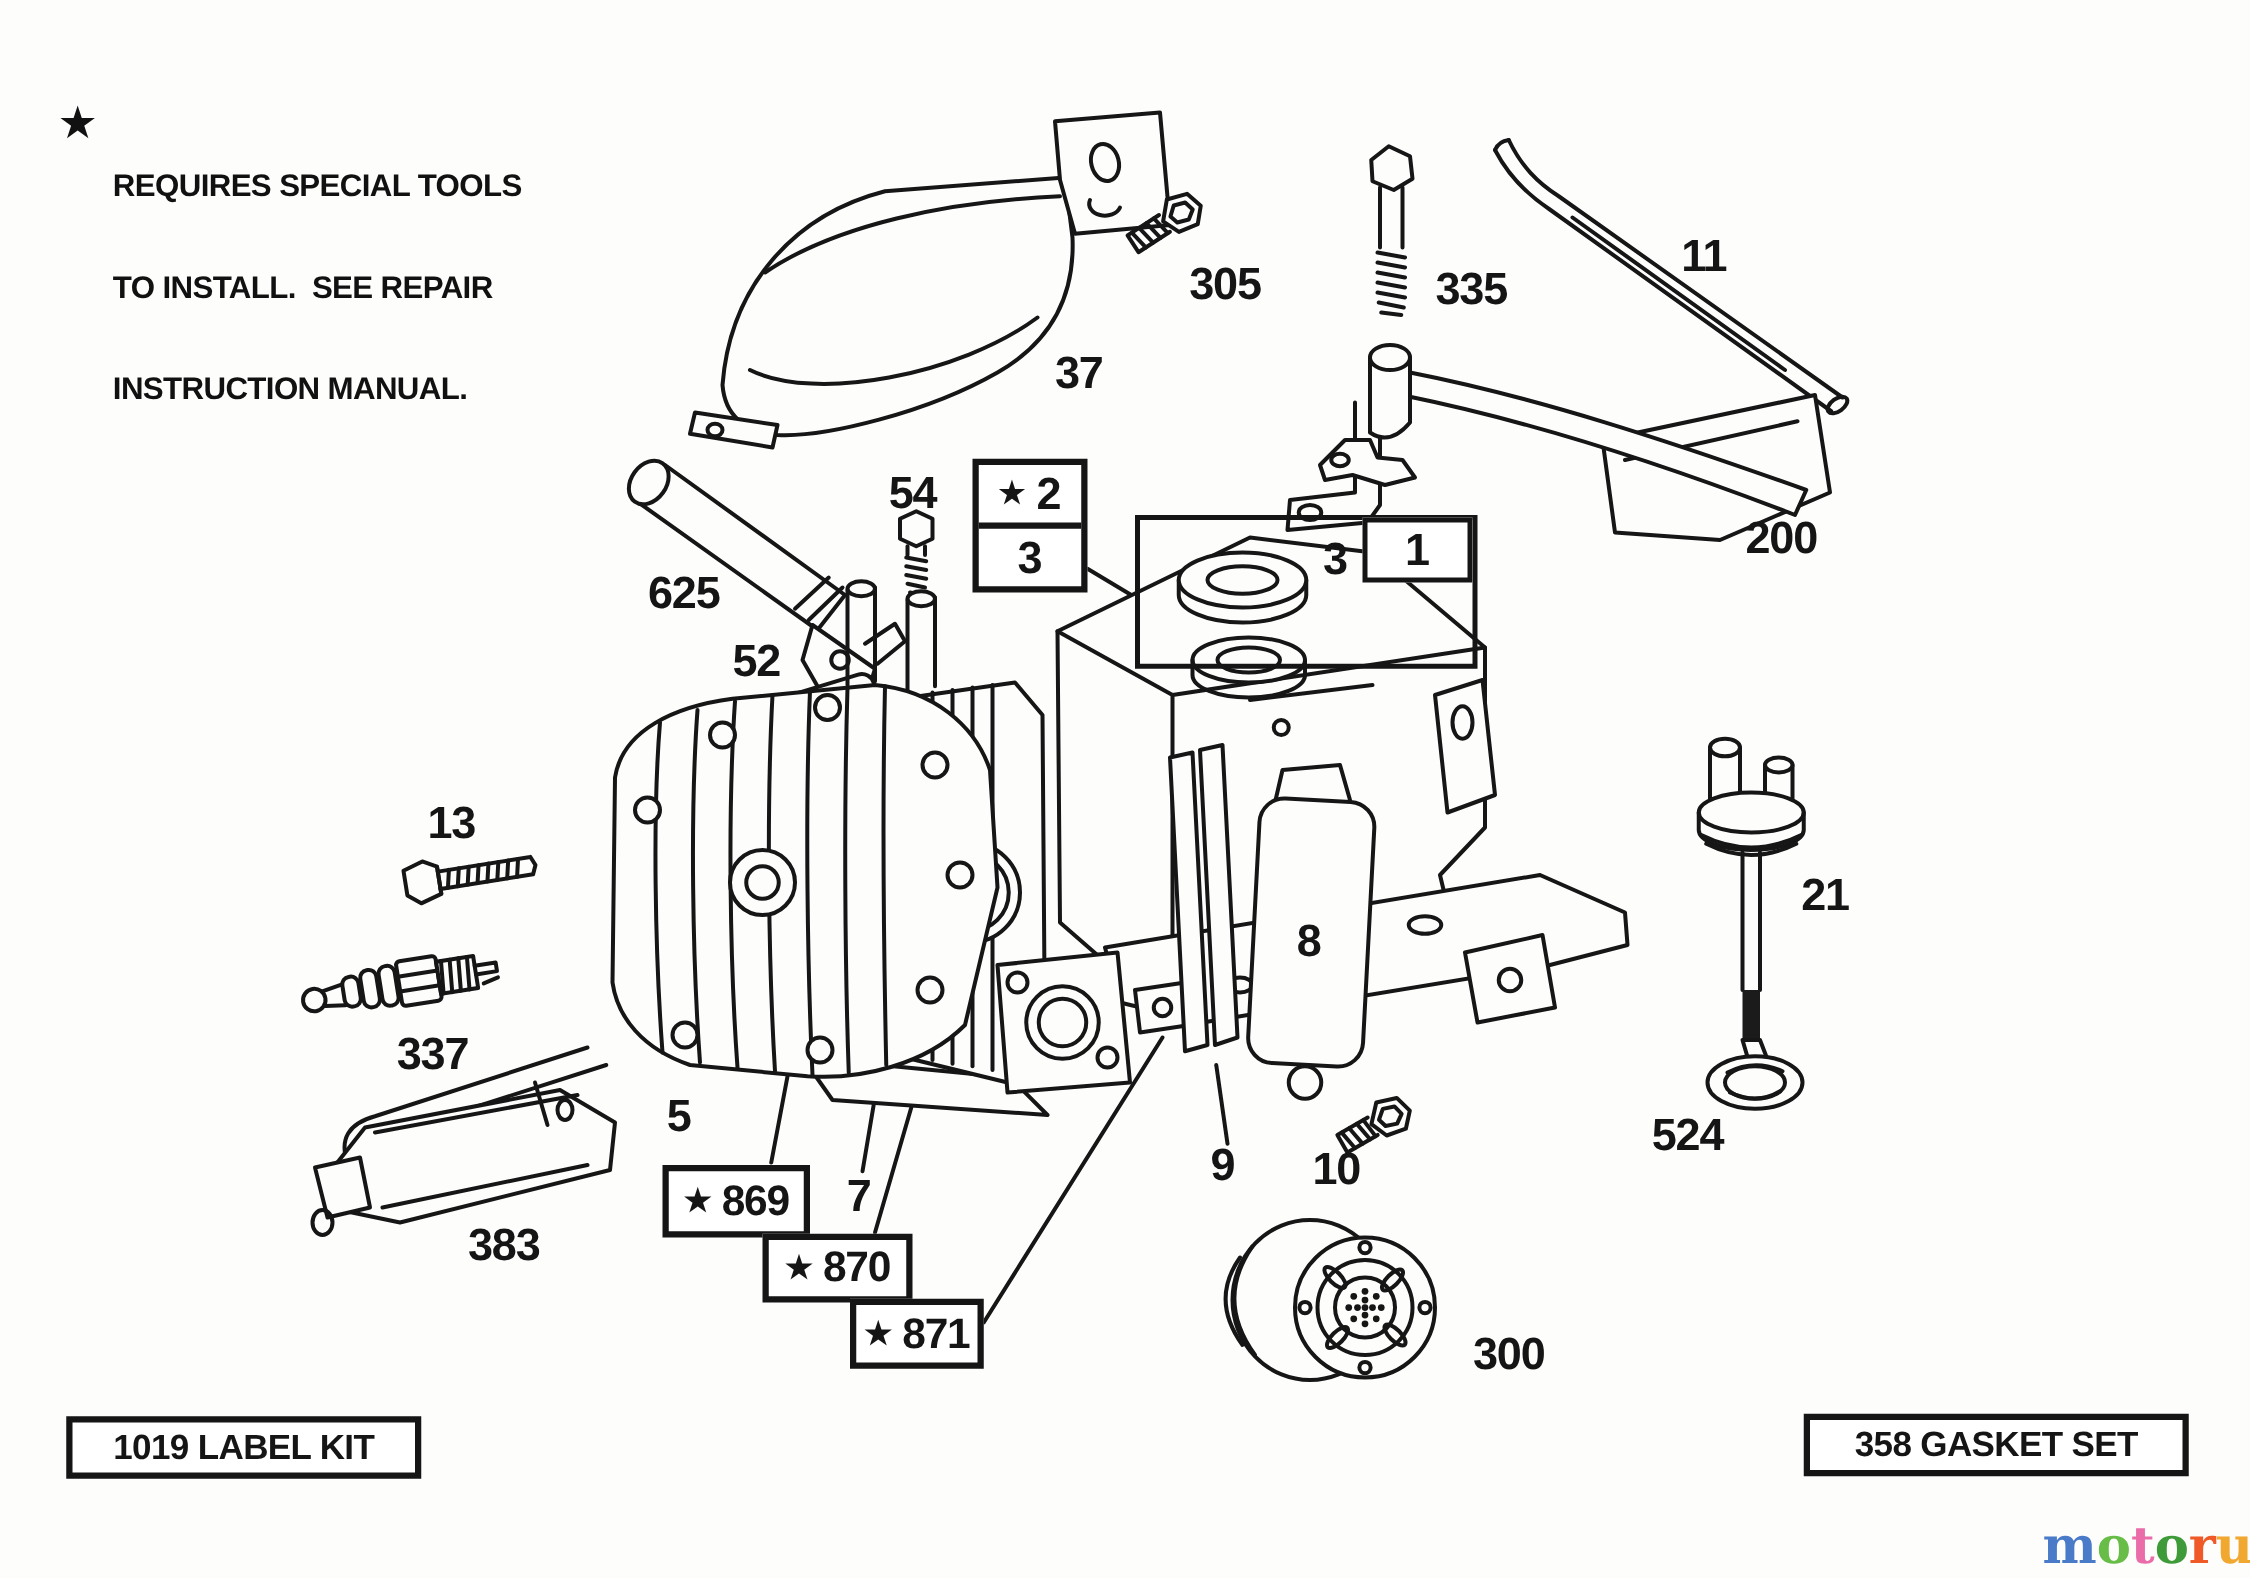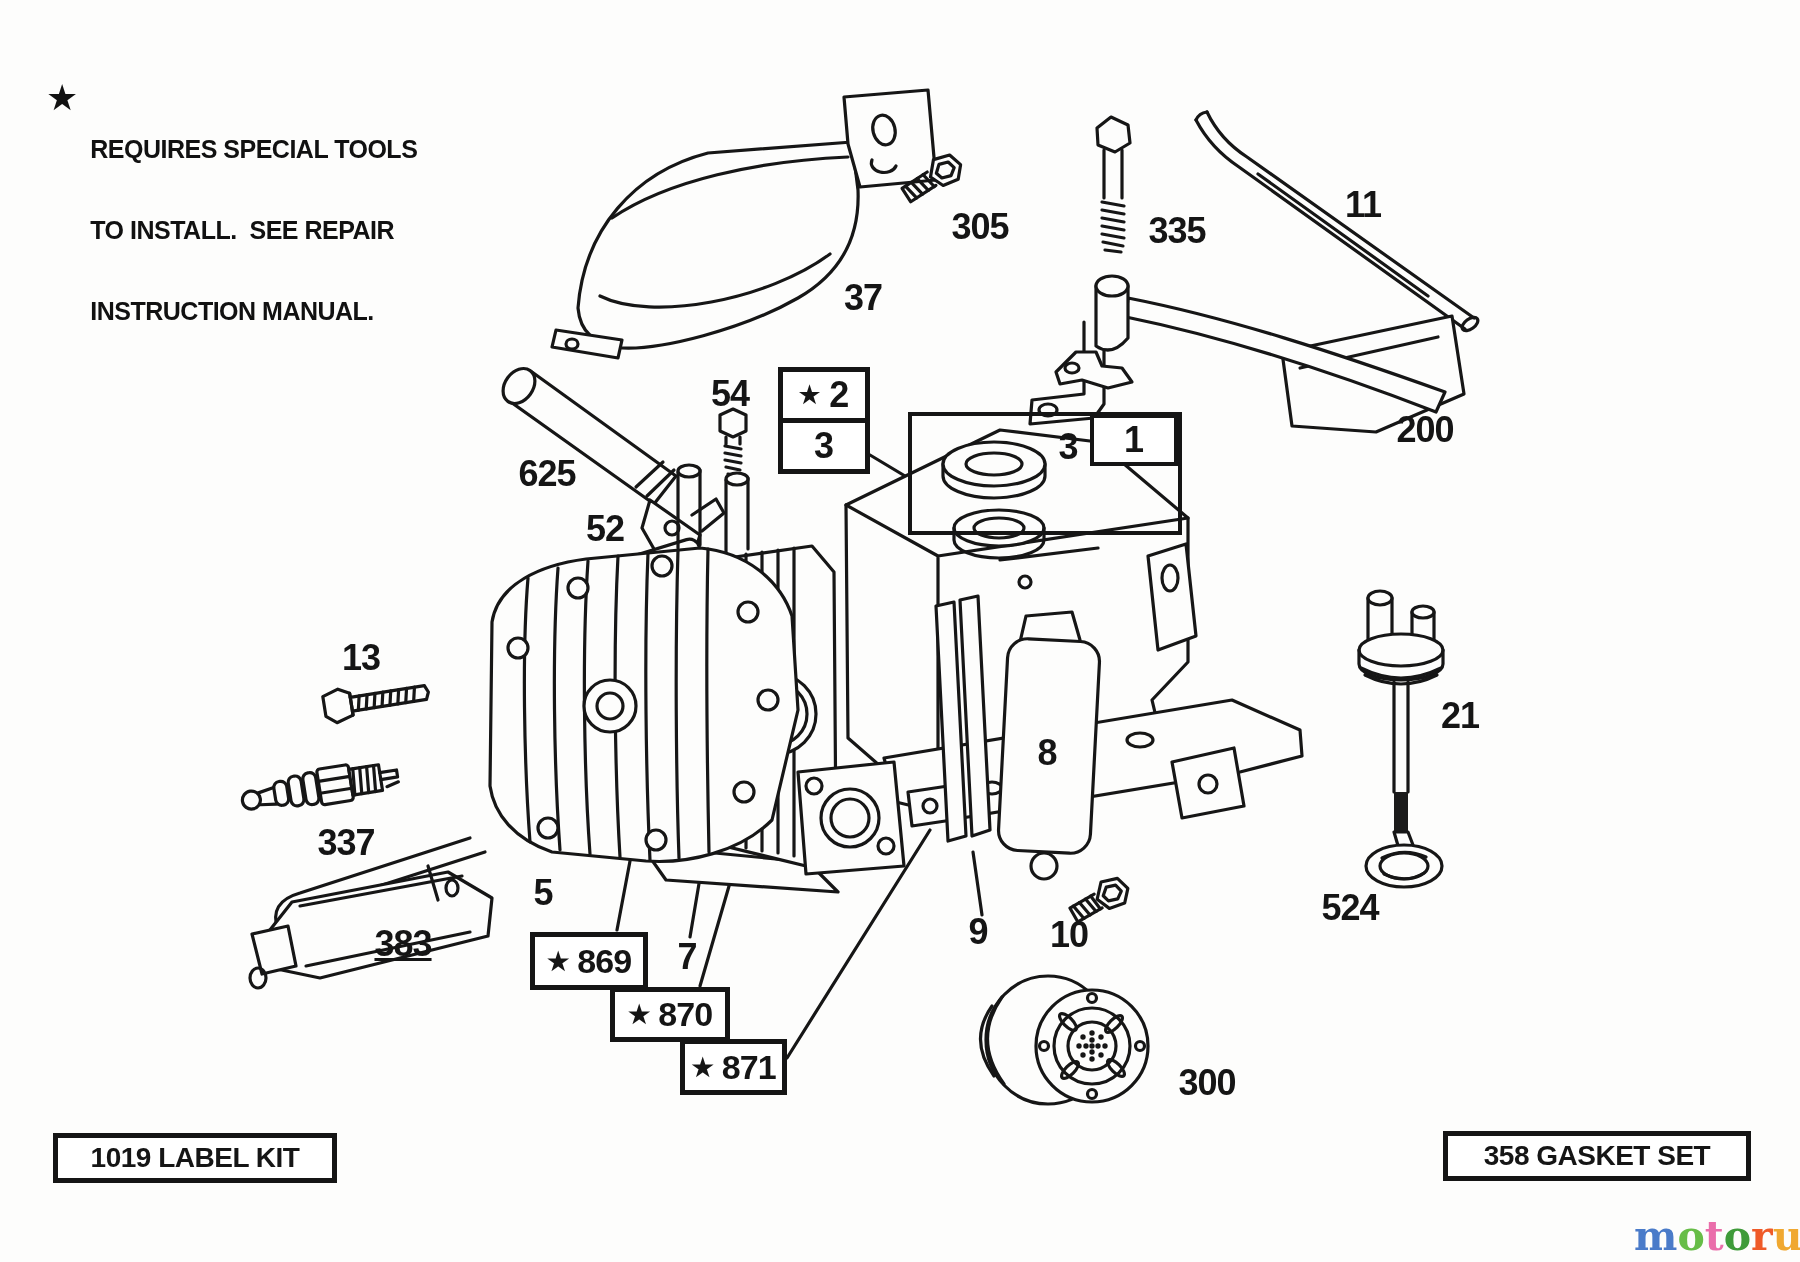--- a/index.html
+++ b/index.html
@@ -341,21 +341,21 @@
 <div class="plabel" style="left:1363px;top:205px;">11</div>
 <div class="plabel" style="left:863px;top:298px;">37</div>
 <div class="plabel" style="left:1413px;top:430px;margin-left:12px;">200</div>
 <div class="plabel" style="left:730px;top:394px;">54</div>
 <div class="plabel" style="left:502px;top:474px;margin-left:45px;">625</div>
 <div class="plabel" style="left:585px;top:529px;margin-left:20px;">52</div>
 <div class="plabel" style="left:1068px;top:447px;">3</div>
 <div class="plabel" style="left:361px;top:658px;">13</div>
 <div class="plabel" style="left:346px;top:843px;">337</div>
 <div class="plabel" style="left:543px;top:893px;">5</div>
-<div class="plabel" style="left:403px;top:944px;text-decoration:underline;">383</div>
+<div class="plabel" style="left:403px;top:996px;">383</div>
 <div class="plabel" style="left:687px;top:957px;">7</div>
 <div class="plabel" style="left:1047px;top:753px;">8</div>
 <div class="plabel" style="left:978px;top:932px;">9</div>
 <div class="plabel" style="left:1069px;top:935px;">10</div>
 <div class="plabel" style="left:1207px;top:1083px;">300</div>
 <div class="plabel" style="left:1350px;top:908px;">524</div>
 <div class="plabel" style="left:1460px;top:716px;">21</div>
 
 <div class="kitbox" style="left:53px;top:1133px;width:284px;height:50px;">
   <span>1019 LABEL KIT</span>

